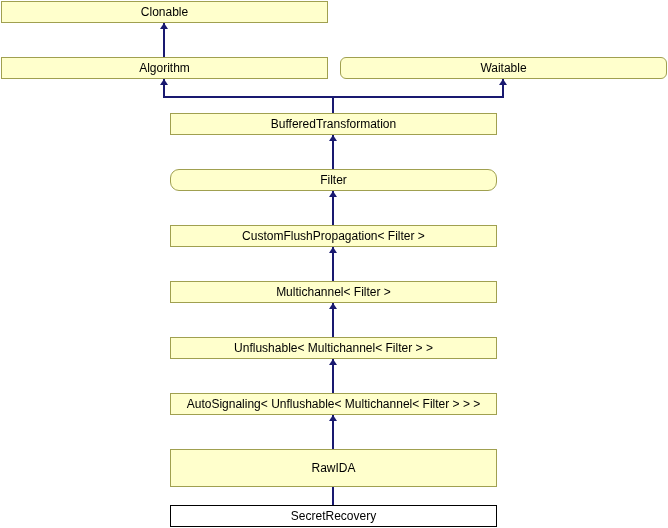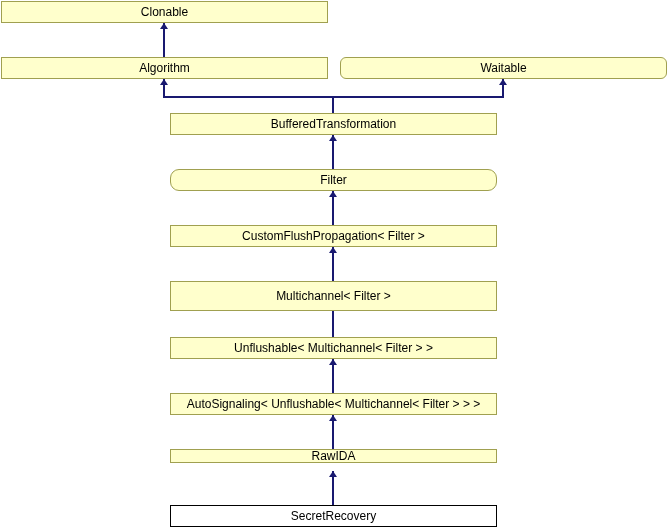--- a/index.html
+++ b/index.html
@@ -84,28 +84,28 @@
     </div>
     <div class="class-node" style="left: 170px; top: 113px; width: 327px; height: 22px;">
       <span>BufferedTransformation</span>
     </div>
     <div class="class-node" style="left: 170px; top: 169px; width: 327px; height: 22px; border-radius: 9px;">
       <span>Filter</span>
     </div>
     <div class="class-node" style="left: 170px; top: 225px; width: 327px; height: 22px; align-items: center;">
       <span>CustomFlushPropagation&lt; Filter &gt;</span>
     </div>
-    <div class="class-node" style="left: 170px; top: 281px; width: 327px; height: 30px;">
+    <div class="class-node" style="left: 170px; top: 281px; width: 327px; height: 22px;">
       <span>Multichannel&lt; Filter &gt;</span>
     </div>
     <div class="class-node" style="left: 170px; top: 337px; width: 327px; height: 22px;">
       <span>Unflushable&lt; Multichannel&lt; Filter &gt; &gt;</span>
     </div>
     <div class="class-node" style="left: 170px; top: 393px; width: 327px; height: 22px;">
       <span>AutoSignaling&lt; Unflushable&lt; Multichannel&lt; Filter &gt; &gt; &gt;</span>
     </div>
-    <div class="class-node" style="left: 170px; top: 449px; width: 327px; height: 14px;">
+    <div class="class-node" style="left: 170px; top: 449px; width: 327px; height: 38px;">
       <span>RawIDA</span>
     </div>
     <div class="class-node highlight" style="left: 170px; top: 505px; width: 327px; height: 22px;">
       <span>SecretRecovery</span>
     </div>
   </div>
 
 </body></html>

